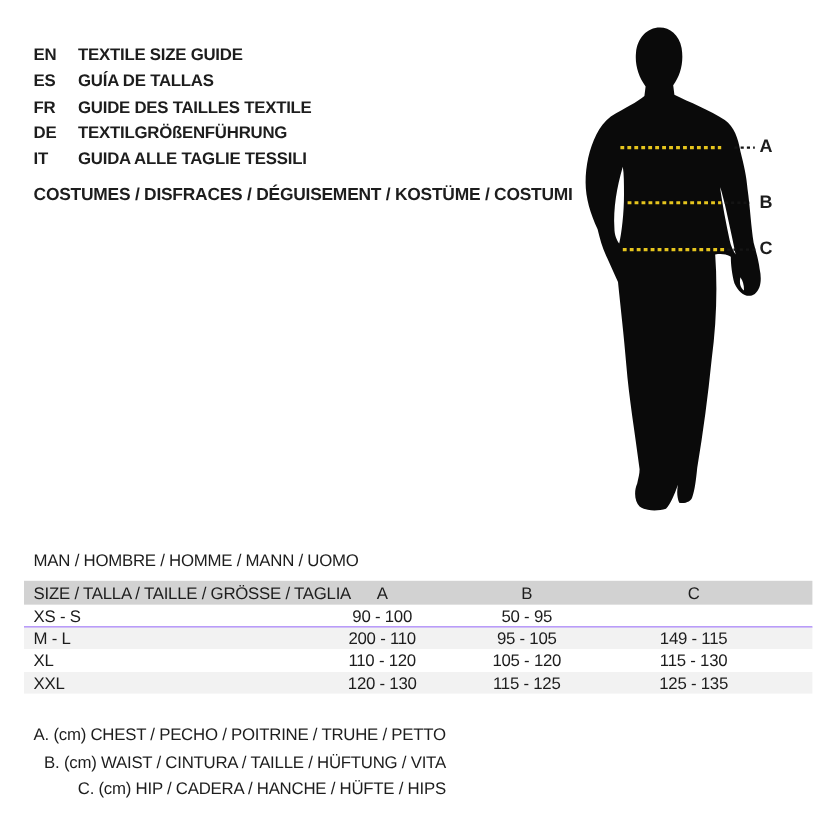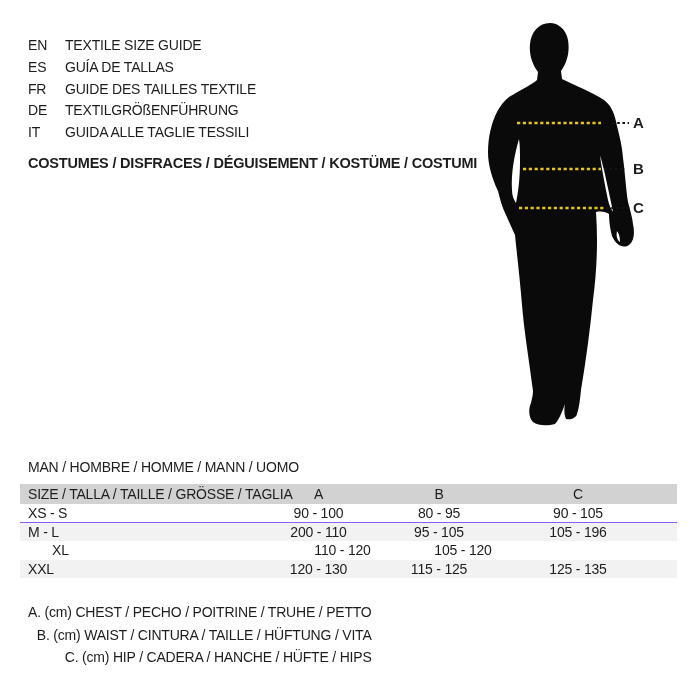--- a/index.html
+++ b/index.html
@@ -6,21 +6,21 @@
   body{
     width:700px;height:700px;position:relative;overflow:hidden;
     background:#ffffff;color:#1d1d1d;
     font-family:"Liberation Sans", sans-serif;
     letter-spacing:-0.2px;
   }
   .abs{position:absolute;}
 
   
   .lang-list{left:28px;top:35px;}
-  .lang-row{display:flex;height:21.8px;line-height:21.8px;font-size:14px;font-weight:400;}
+  .lang-row{display:flex;height:21.8px;line-height:21.8px;font-size:14px;font-weight:700;}
   .lang-code{width:37px;flex:0 0 37px;}
   .lang-label{white-space:nowrap;}
 
   
   .category-title{left:28px;top:155px;font-size:14.5px;font-weight:700;white-space:nowrap;}
 
   
   .figure-wrap{left:455px;top:15px;width:200px;height:430px;}
   .marker-letter{font-size:15px;font-weight:700;width:20px;text-align:left;}
   .marker-a{left:633px;top:114px;}
@@ -34,21 +34,21 @@
   .size-table{left:20px;top:484px;width:657px;font-size:14px;}
   .trow,.thead{display:grid;grid-template-columns:258px 121px 120px 158px;align-items:center;}
   .thead{height:20px;background:#d2d2d2;}
   .trow{height:18.2px;}
   .cell-label{padding-left:8px;text-align:left;white-space:nowrap;}
   .cell-val{text-align:center;white-space:nowrap;}
   .thead .cell-val{padding-right:40px;}
   .trow .cell-val{padding-right:40px;}
   .row-0{background:#ffffff;border-bottom:1px solid #8b5cf6;}
   .row-1{background:#f2f2f2;}
-  .row-2{background:#ffffff;margin-left:24px;}
+  .row-2{background:#ffffff;}
   .row-3{background:#f2f2f2;}
 
   
   .legend{left:28px;top:601px;text-align:right;}
   .legend-line{height:22.6px;line-height:22.6px;font-size:14px;white-space:nowrap;}
 </style>
 </head>
 <body>
 
 <div class="abs lang-list">
@@ -141,33 +141,33 @@
 <div class="abs size-table">
   <div class="thead">
     <div class="cell-label">SIZE / TALLA / TAILLE / GRÖSSE / TAGLIA</div>
     <div class="cell-val">A</div>
     <div class="cell-val">B</div>
     <div class="cell-val">C</div>
   </div>
   <div class="trow row-0">
     <div class="cell-label">XS - S</div>
     <div class="cell-val">90 - 100</div>
-    <div class="cell-val">80 - 95</div>
-    <div class="cell-val">90 - 105</div>
+    <div class="cell-val">50 - 95</div>
   </div>
   <div class="trow row-1">
     <div class="cell-label">M - L</div>
     <div class="cell-val">200 - 110</div>
     <div class="cell-val">95 - 105</div>
-    <div class="cell-val">105 - 196</div>
+    <div class="cell-val">149 - 115</div>
   </div>
   <div class="trow row-2">
     <div class="cell-label">XL</div>
     <div class="cell-val">110 - 120</div>
     <div class="cell-val">105 - 120</div>
+    <div class="cell-val">115 - 130</div>
   </div>
   <div class="trow row-3">
     <div class="cell-label">XXL</div>
     <div class="cell-val">120 - 130</div>
     <div class="cell-val">115 - 125</div>
     <div class="cell-val">125 - 135</div>
   </div>
 </div>
 
 <div class="abs legend">

